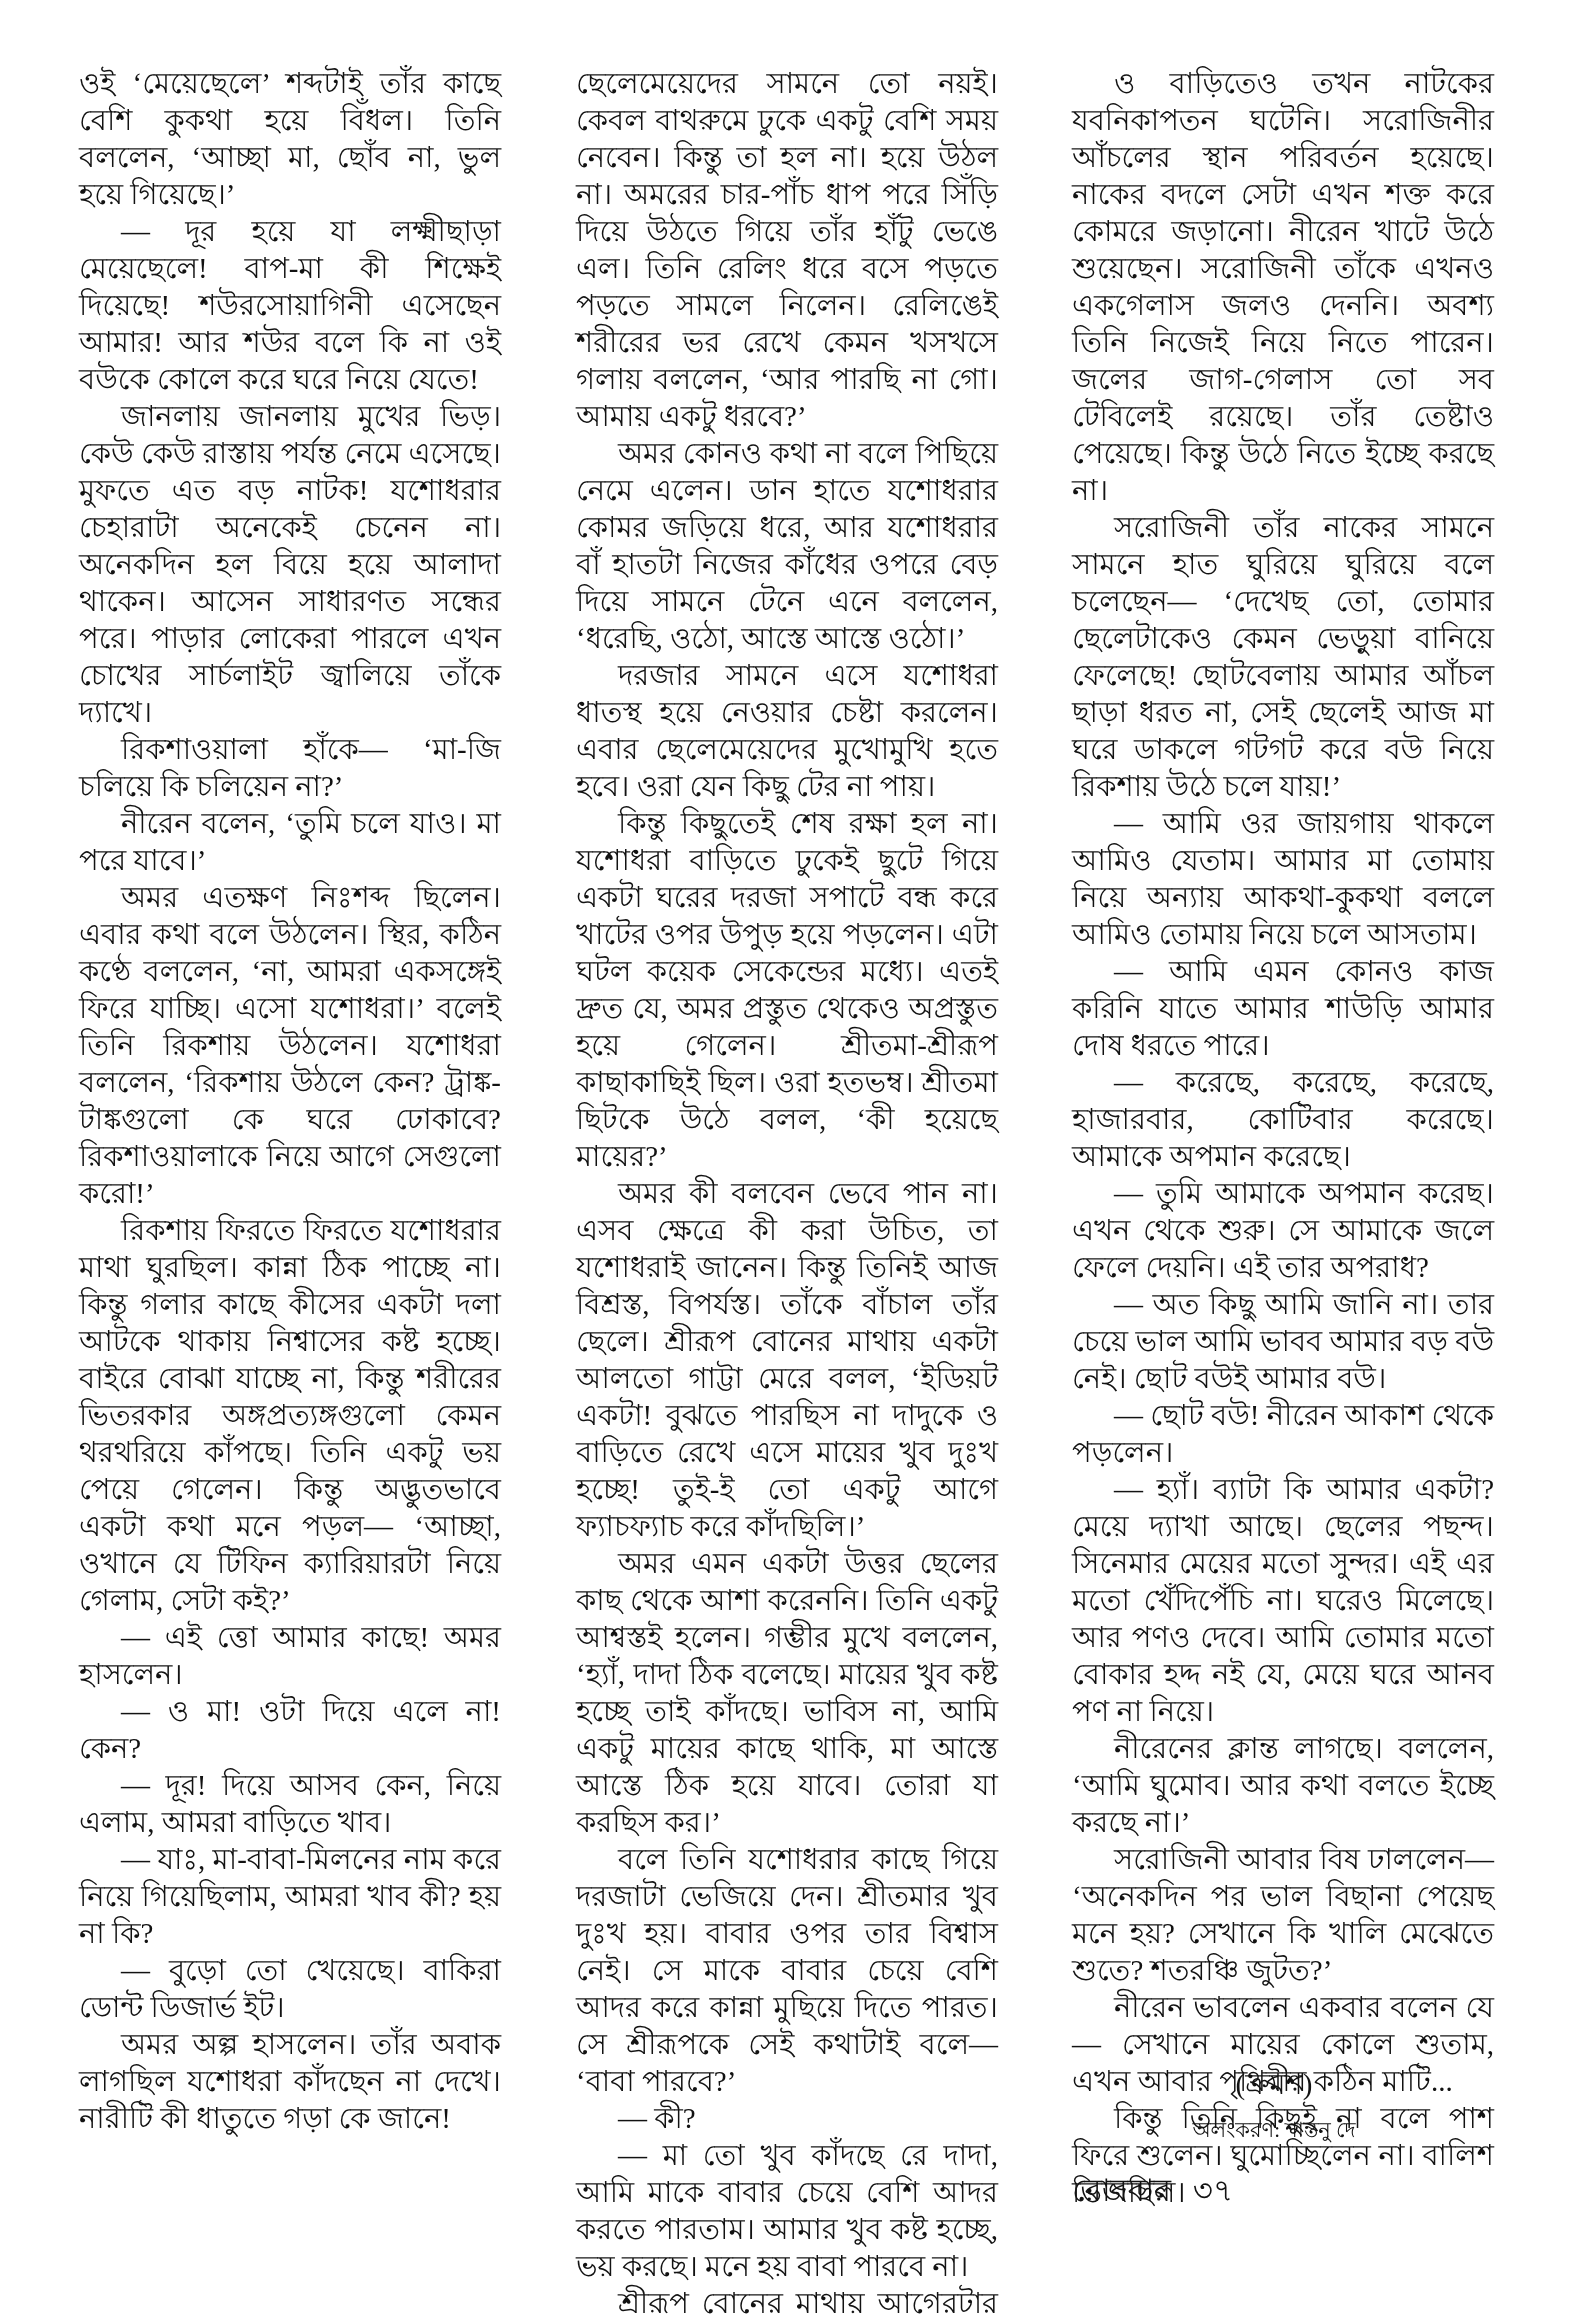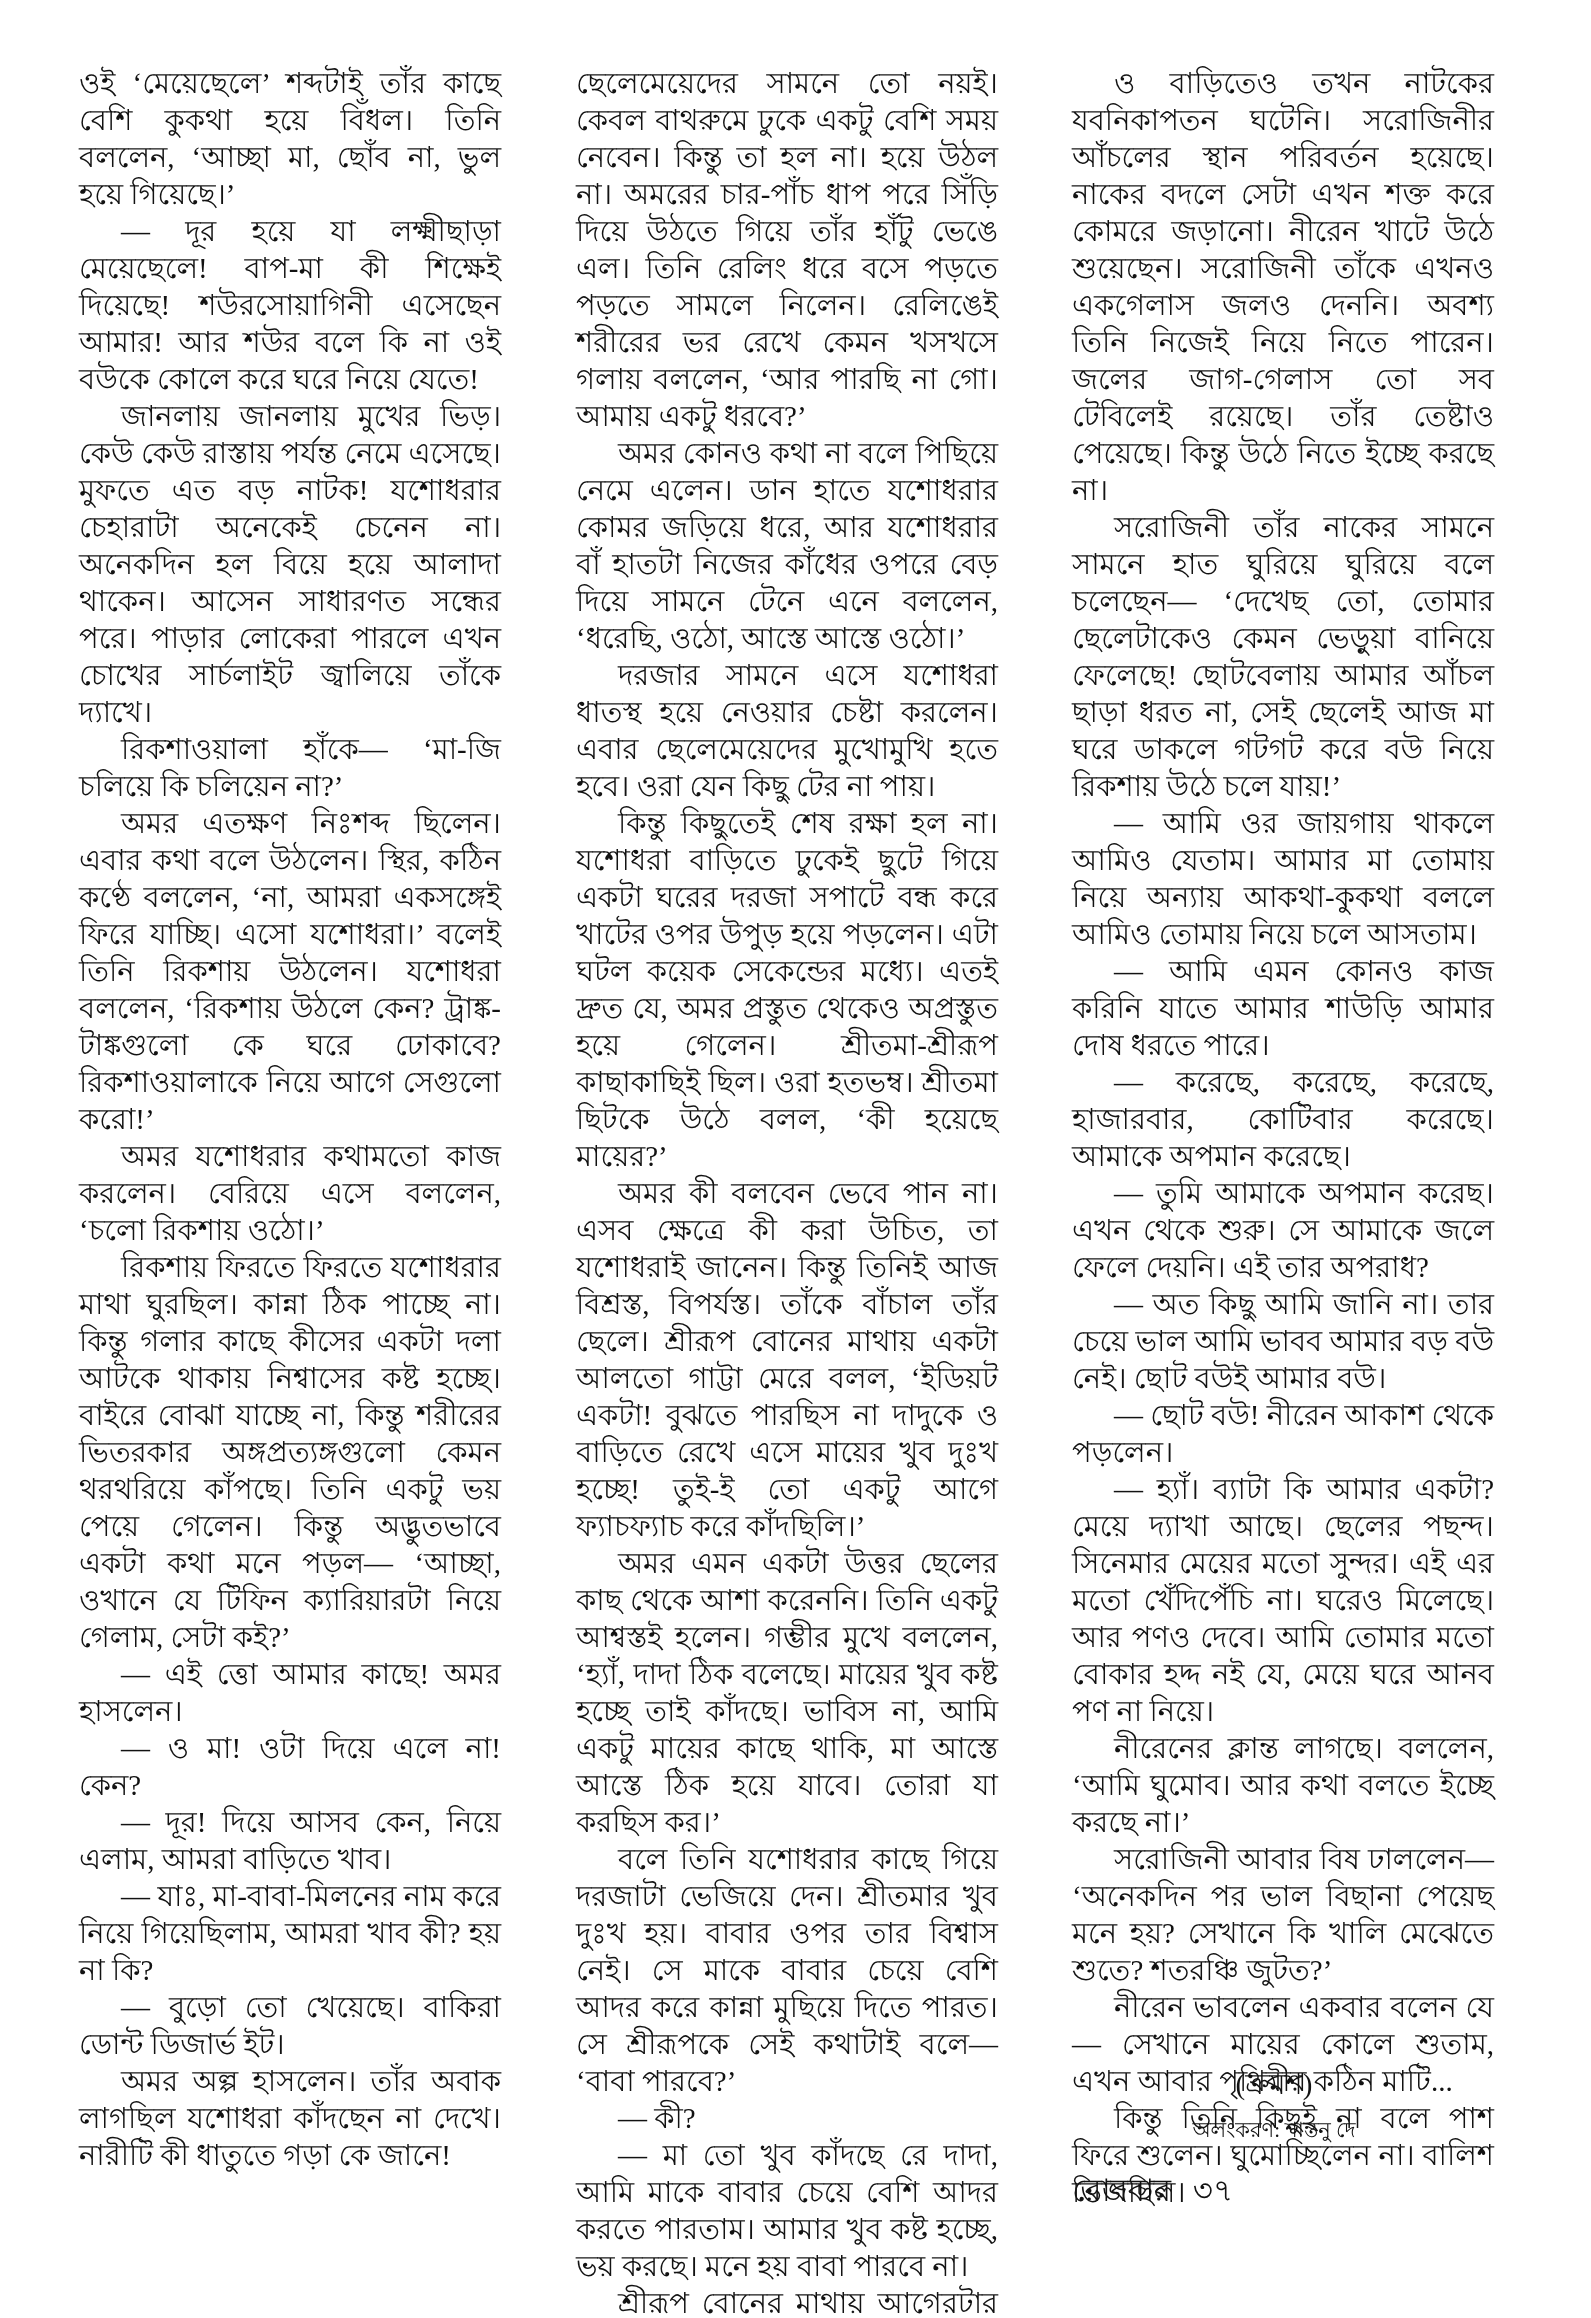--- a/index.html
+++ b/index.html
@@ -60,22 +60,22 @@
 </style>
 </head>
 <body>
 
 <div class="page">
   <div class="col col-1">
       <div class="para">ওই ‘মেয়েছেলে’ শব্দটাই তাঁর কাছে বেশি কুকথা হয়ে বিঁধল। তিনি বললেন, ‘আচ্ছা মা, ছোঁব না, ভুল হয়ে গিয়েছে।’</div>
       <div class="para indent">— দূর হয়ে যা লক্ষ্মীছাড়া মেয়েছেলে! বাপ-মা কী শিক্ষেই দিয়েছে! শউরসোয়াগিনী এসেছেন আমার! আর শউর বলে কি না ওই বউকে কোলে করে ঘরে নিয়ে যেতে!</div>
       <div class="para indent">জানলায় জানলায় মুখের ভিড়। কেউ কেউ রাস্তায় পর্যন্ত নেমে এসেছে। মুফতে এত বড় নাটক! যশোধরার চেহারাটা অনেকেই চেনেন না। অনেকদিন হল বিয়ে হয়ে আলাদা থাকেন। আসেন সাধারণত সন্ধের পরে। পাড়ার লোকেরা পারলে এখন চোখের সার্চলাইট জ্বালিয়ে তাঁকে দ্যাখে।</div>
       <div class="para indent">রিকশাওয়ালা হাঁকে— ‘মা-জি চলিয়ে কি চলিয়েন না?’</div>
+      <div class="para indent">নীরেন বলেন, ‘তুমি চলে যাও। মা পরে যাবে।’</div>
       <div class="para indent">অমর এতক্ষণ নিঃশব্দ ছিলেন। এবার কথা বলে উঠলেন। স্থির, কঠিন কণ্ঠে বললেন, ‘না, আমরা একসঙ্গেই ফিরে যাচ্ছি। এসো যশোধরা।’ বলেই তিনি রিকশায় উঠলেন। যশোধরা বললেন, ‘রিকশায় উঠলে কেন? ট্রাঙ্ক-টাঙ্কগুলো কে ঘরে ঢোকাবে? রিকশাওয়ালাকে নিয়ে আগে সেগুলো করো!’</div>
-      <div class="para indent">অমর যশোধরার কথামতো কাজ করলেন। বেরিয়ে এসে বললেন, ‘চলো রিকশায় ওঠো।’</div>
       <div class="para indent">রিকশায় ফিরতে ফিরতে যশোধরার মাথা ঘুরছিল। কান্না ঠিক পাচ্ছে না। কিন্তু গলার কাছে কীসের একটা দলা আটকে থাকায় নিশ্বাসের কষ্ট হচ্ছে। বাইরে বোঝা যাচ্ছে না, কিন্তু শরীরের ভিতরকার অঙ্গপ্রত্যঙ্গগুলো কেমন থরথরিয়ে কাঁপছে। তিনি একটু ভয় পেয়ে গেলেন। কিন্তু অদ্ভুতভাবে একটা কথা মনে পড়ল— ‘আচ্ছা, ওখানে যে টিফিন ক্যারিয়ারটা নিয়ে গেলাম, সেটা কই?’</div>
       <div class="para indent">— এই ত্তো আমার কাছে! অমর হাসলেন।</div>
       <div class="para indent">— ও মা! ওটা দিয়ে এলে না! কেন?</div>
       <div class="para indent">— দূর! দিয়ে আসব কেন, নিয়ে এলাম, আমরা বাড়িতে খাব।</div>
       <div class="para indent">— যাঃ, মা-বাবা-মিলনের নাম করে নিয়ে গিয়েছিলাম, আমরা খাব কী? হয় না কি?</div>
       <div class="para indent">— বুড়ো তো খেয়েছে। বাকিরা ডোন্ট ডিজার্ভ ইট।</div>
       <div class="para indent">অমর অল্প হাসলেন। তাঁর অবাক লাগছিল যশোধরা কাঁদছেন না দেখে। নারীটি কী ধাতুতে গড়া কে জানে!</div>
     </div>
   <div class="col col-2">
       <div class="para">ছেলেমেয়েদের সামনে তো নয়ই। কেবল বাথরুমে ঢুকে একটু বেশি সময় নেবেন। কিন্তু তা হল না। হয়ে উঠল না। অমরের চার-পাঁচ ধাপ পরে সিঁড়ি দিয়ে উঠতে গিয়ে তাঁর হাঁটু ভেঙে এল। তিনি রেলিং ধরে বসে পড়তে পড়তে সামলে নিলেন। রেলিঙেই শরীরের ভর রেখে কেমন খসখসে গলায় বললেন, ‘আর পারছি না গো। আমায় একটু ধরবে?’</div>

